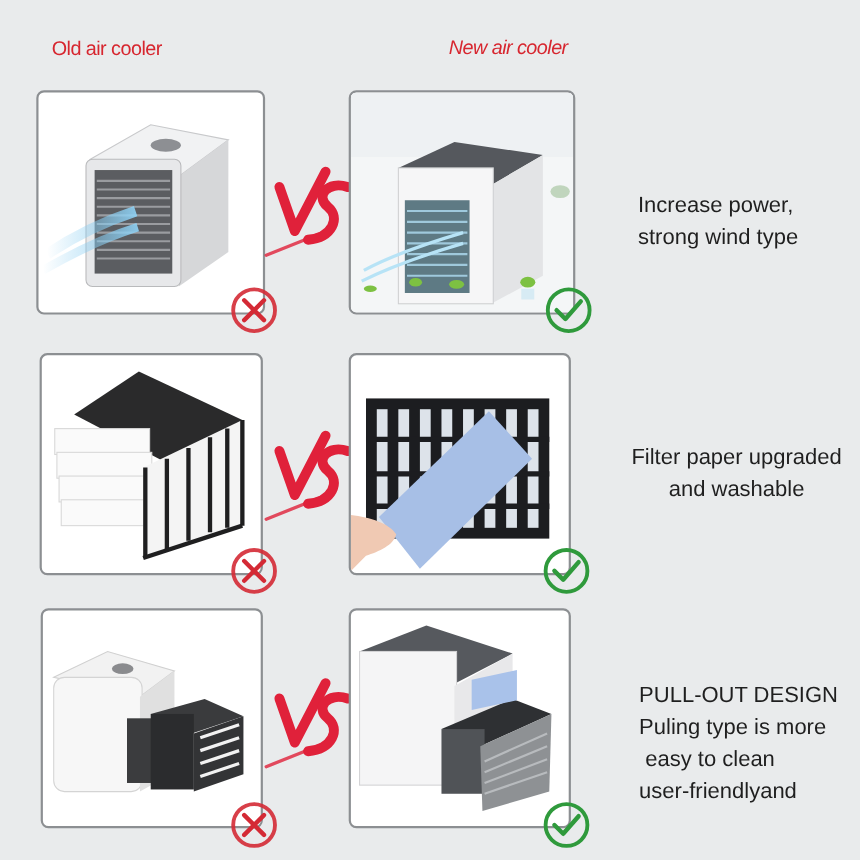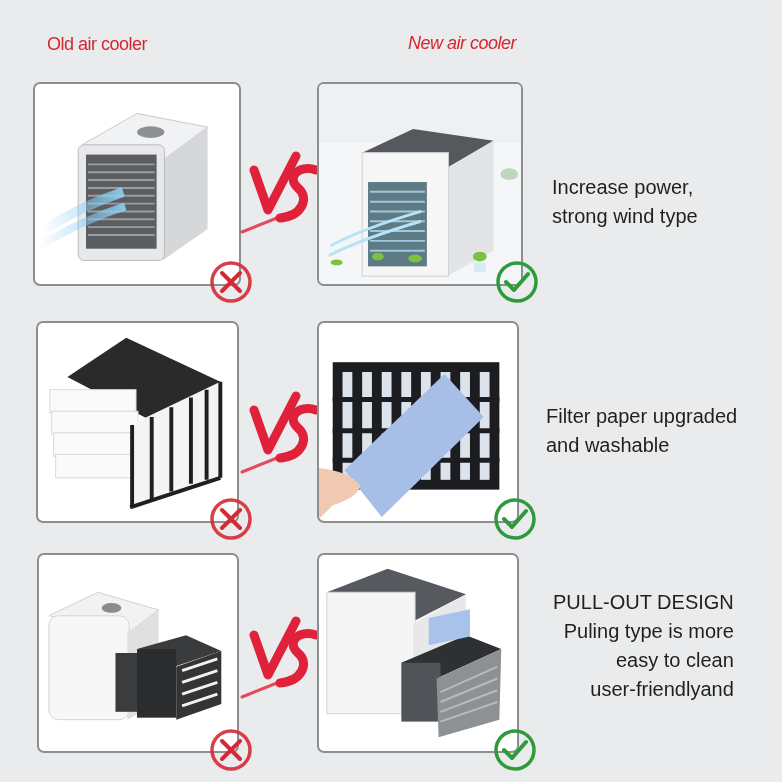--- a/index.html
+++ b/index.html
@@ -19,21 +19,21 @@
 
   .frame {
     position: absolute; background: #ffffff;
     border: 2px solid #8c8f92; border-radius: 7px;
     overflow: hidden; box-sizing: border-box;
   }
   .frame svg { position: absolute; left: 0; top: 0; width: 100%; height: 100%; }
 
   .desc {
     position: absolute; color: #1f1f1f; font-size: 20px; line-height: 29px;
-    font-family: "Liberation Sans", sans-serif; white-space: pre;
+    font-family: "Liberation Sans", sans-serif; white-space: pre; margin-left: 28px;
   }
   .badge { position: absolute; width: 50px; height: 50px; }
   .vs { position: absolute; width: 90px; height: 100px; }
 </style>
 </head>
 <body>
 
 <div class="heading old">Old air cooler</div>
 <div class="heading new">New air cooler</div>
 
@@ -174,21 +174,21 @@
 
 <svg class="badge" viewBox="0 0 50 50" style="left:206px; top:494px;">
   <circle cx="25" cy="25" r="19" fill="none" stroke="#d42a35" stroke-width="3.5" opacity="0.9"></circle>
   <path d="M16,16 L34,34 M34,16 L16,34" stroke="#d42a35" stroke-width="4" stroke-linecap="round"></path>
 </svg>
 <svg class="badge" viewBox="0 0 50 50" style="left:490px; top:494px;">
   <circle cx="25" cy="25" r="19" fill="none" stroke="#2f9a3c" stroke-width="3.5"></circle>
   <path d="M14,25 L22,33 L36,17" stroke="#2f9a3c" stroke-width="4" fill="none" stroke-linecap="round" stroke-linejoin="round"></path>
 </svg>
 
-<div class="desc" style="left:546px; top:402px;"><div>Filter paper upgraded</div><div>and washable</div></div>
+<div class="desc" style="left:546px; top:402px;text-align:center;"><div>Filter paper upgraded</div><div>and washable</div></div>
 
 <div class="frame" style="left:37px; top:553px; width:202px; height:200px;">
   <svg viewBox="0 0 202 200">
 
     <polygon points="10,62 60,38 122,56 90,80" fill="#f2f2f2" stroke="#d0d0d0"></polygon>
     <ellipse cx="74" cy="54" rx="10" ry="5" fill="#8a8b8e"></ellipse>
     <rect x="10" y="62" width="82" height="106" rx="10" fill="#f7f7f7" stroke="#d4d4d4"></rect>
     <polygon points="90,80 122,56 122,150 90,168" fill="#e0e0e0"></polygon>
     <rect x="78" y="100" width="24" height="60" fill="#3b3c3e"></rect>
 
@@ -231,13 +231,13 @@
 
 <svg class="badge" viewBox="0 0 50 50" style="left:206px; top:725px;">
   <circle cx="25" cy="25" r="19" fill="none" stroke="#d42a35" stroke-width="3.5" opacity="0.9"></circle>
   <path d="M16,16 L34,34 M34,16 L16,34" stroke="#d42a35" stroke-width="4" stroke-linecap="round"></path>
 </svg>
 <svg class="badge" viewBox="0 0 50 50" style="left:490px; top:725px;">
   <circle cx="25" cy="25" r="19" fill="none" stroke="#2f9a3c" stroke-width="3.5"></circle>
   <path d="M14,25 L22,33 L36,17" stroke="#2f9a3c" stroke-width="4" fill="none" stroke-linecap="round" stroke-linejoin="round"></path>
 </svg>
 
-<div class="desc" style="left:553px; top:588px;text-align:right;"><div>PULL-OUT DESIGN</div><div>Puling type is more</div><div> easy to clean</div><div>user-friendlyand</div></div>
+<div class="desc" style="left:553px; top:618px;"><div>PULL-OUT DESIGN</div><div>Puling type is more</div><div> easy to clean</div><div>user-friendlyand</div></div>
 
 </body></html>

